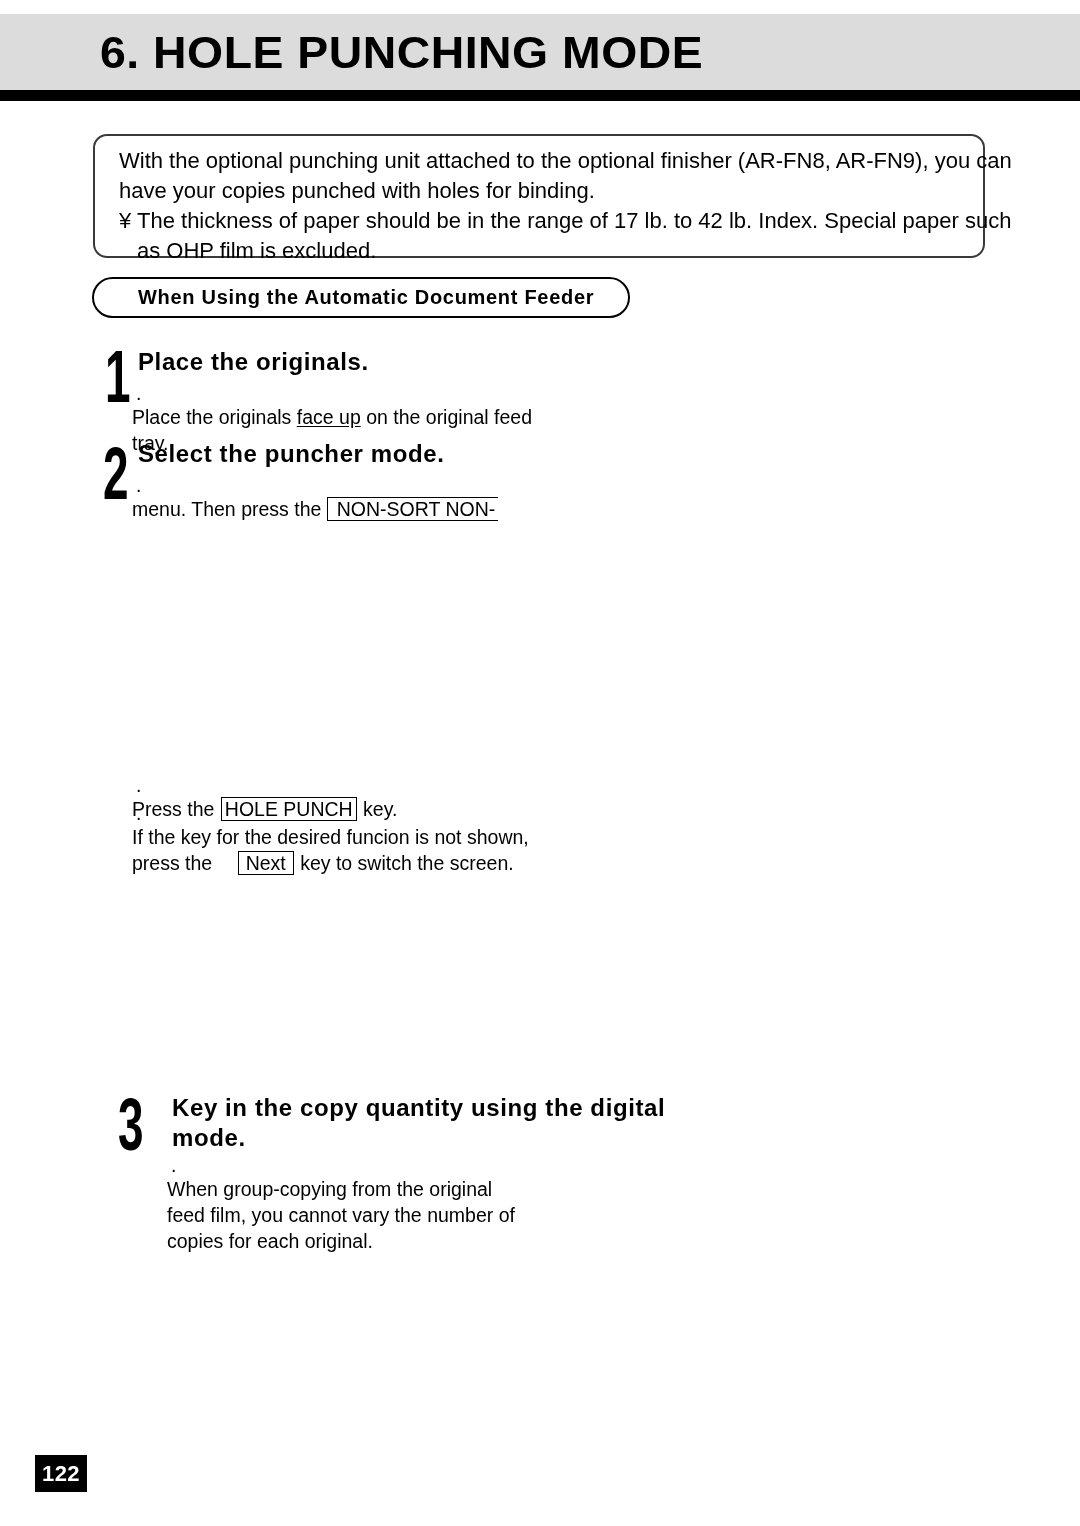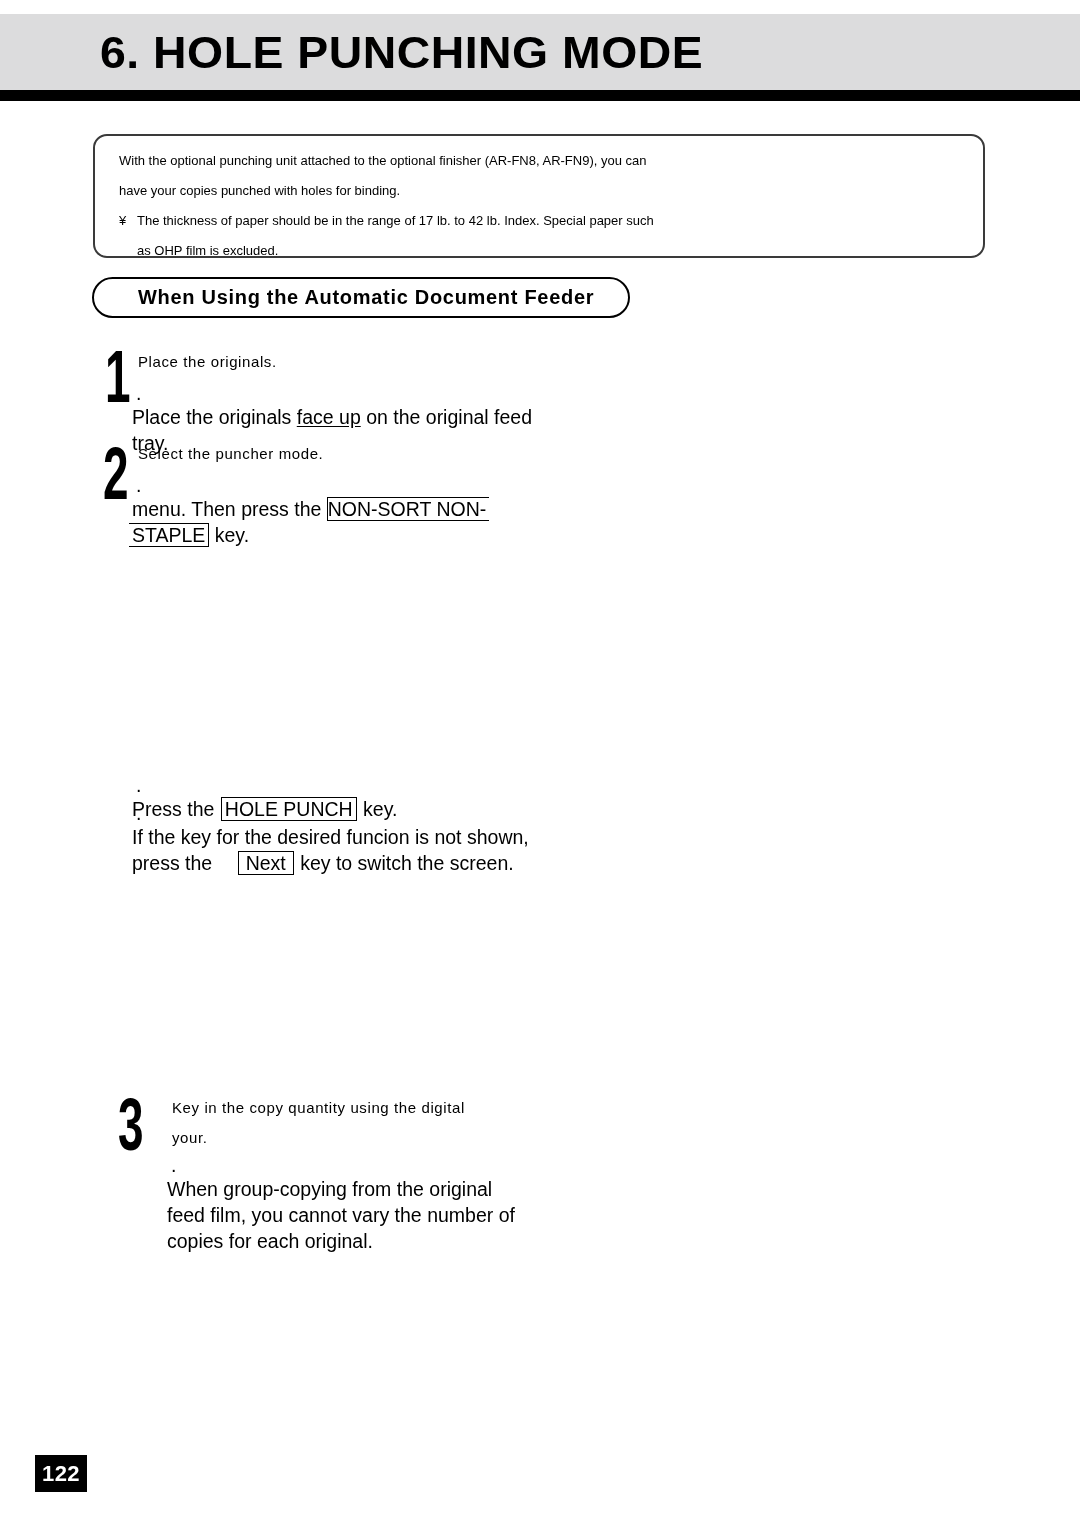--- a/index.html
+++ b/index.html
@@ -55,21 +55,21 @@
     height: 124px;
     border: 2px solid #3a3a3a;
     border-radius: 14px;
     box-sizing: border-box;
   }
   .intro-text {
     position: absolute;
     left: 119px;
     top: 146px;
     width: 845px;
-    font-size: 13px;
+    font-size: 22px;
     line-height: 30px;
   }
   .intro-line { display: block; white-space: nowrap; }
   .intro-note {
     display: block;
     position: relative;
     padding-left: 18px;
   }
   .intro-note .yen {
     position: absolute;
@@ -103,22 +103,22 @@
     position: absolute;
     font-weight: bold;
     font-size: 74px;
     line-height: 74px;
     transform: scaleX(0.62);
     transform-origin: left top;
     font-family: "Liberation Sans", sans-serif;
   }
   .step-title {
     position: absolute;
-    font-size: 15px;
-    font-weight: normal;
+    font-size: 24px;
+    font-weight: bold;
     letter-spacing: 0.6px;
     line-height: 27px;
   }
   .step-body {
     position: absolute;
     font-size: 19.5px;
     line-height: 26px;
   }
   .bullet-row {
     position: relative;
@@ -137,21 +137,21 @@
     border: 1.6px solid #000;
     padding: 0 3px;
     line-height: 22px;
     margin: 0 1px;
     vertical-align: baseline;
   }
   .keycap-open-right {
     display: inline-block;
     border: 1.6px solid #000;
     border-right: none;
-    padding: 0 3px 0 0;
+    padding: 0 3px 0 9px;
     line-height: 22px;
     vertical-align: baseline;
   }
   .keycap-open-left {
     display: inline-block;
     border: 1.6px solid #000;
     border-left: none;
     padding: 0 3px;
     line-height: 22px;
     vertical-align: baseline;
@@ -205,21 +205,20 @@
     <span class="ln">tray.</span>
   </span>
 </div>
 
 <div class="step-num" style="left:103px; top:437px;">2</div>
 <div class="step-title" style="left:138px; top:440px;">Select the puncher mode.</div>
 <div class="step-body" style="left:132px; top:470px; width:440px;">
   <span class="bullet-row">
     <span class="dot">.</span>
     <span class="ln"><span>menu.  Then  press  the </span><span class="keycap-open-right">NON-SORT NON-</span></span>
-    <span class="ln"><span class="keycap-open-left" style="margin-left:-3px;">STAPLE</span><span> key.</span></span>
   </span>
 </div>
 
 <div class="step-body" style="left:132px; top:770px; width:440px;">
   <span class="bullet-row">
     <span class="dot">.</span>
     <span class="ln"><span>Press  the </span><span class="keycap">HOLE PUNCH</span><span> key.</span></span>
   </span>
 </div>
 
@@ -227,21 +226,21 @@
   <span class="bullet-row">
     <span class="dot">.</span>
     <span class="ln">If the key for the desired funcion is not shown,</span>
     <span class="ln"><span>press  the </span><span class="keycap" style="padding:0 7px;margin-left:20px;">Next</span><span> key  to  switch  the  screen.</span></span>
   </span>
 </div>
 
 <div class="step-num" style="left:118px; top:1088px;">3</div>
 <div class="step-title" style="left:172px; top:1093px; width:430px; line-height:30px;">
   <span class="ln">Key in the copy quantity using the digital</span>
-  <span class="ln">your.</span>
+  <span class="ln">mode.</span>
 </div>
 <div class="step-body" style="left:167px; top:1150px; width:420px;">
   <span class="bullet-row">
     <span class="dot">.</span>
     <span class="ln">When  group-copying  from  the  original</span>
     <span class="ln">feed film, you cannot vary the number of</span>
     <span class="ln">copies  for  each  original.</span>
   </span>
 </div>
 

